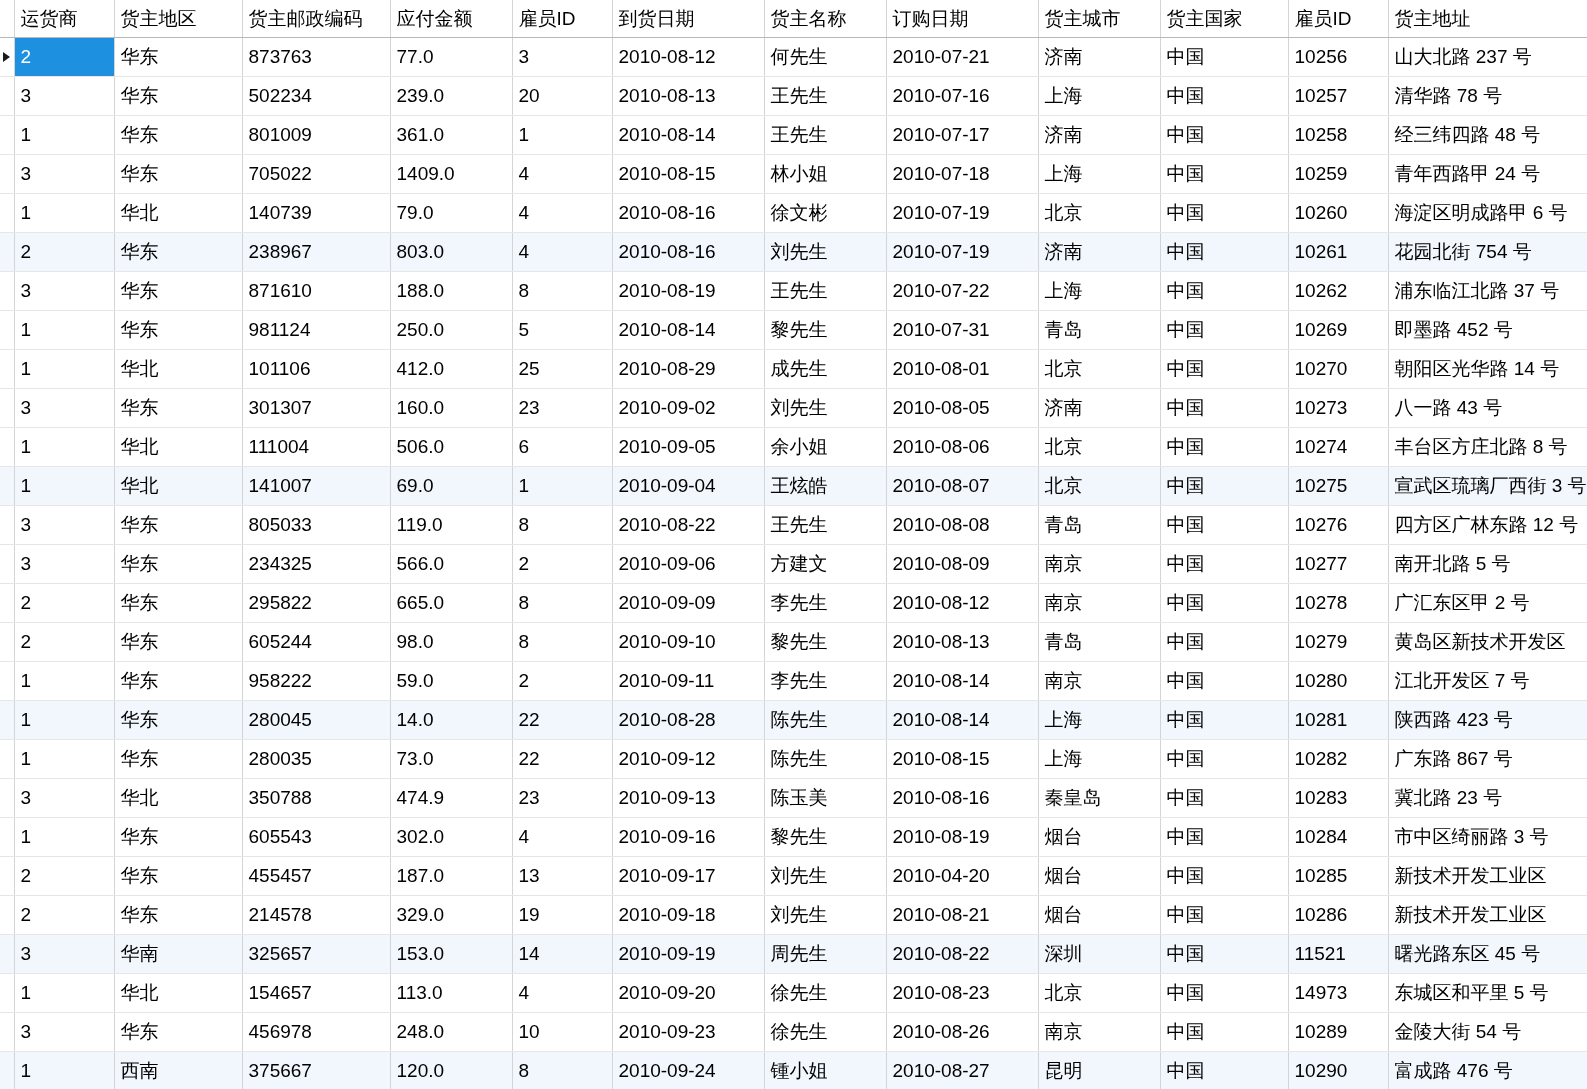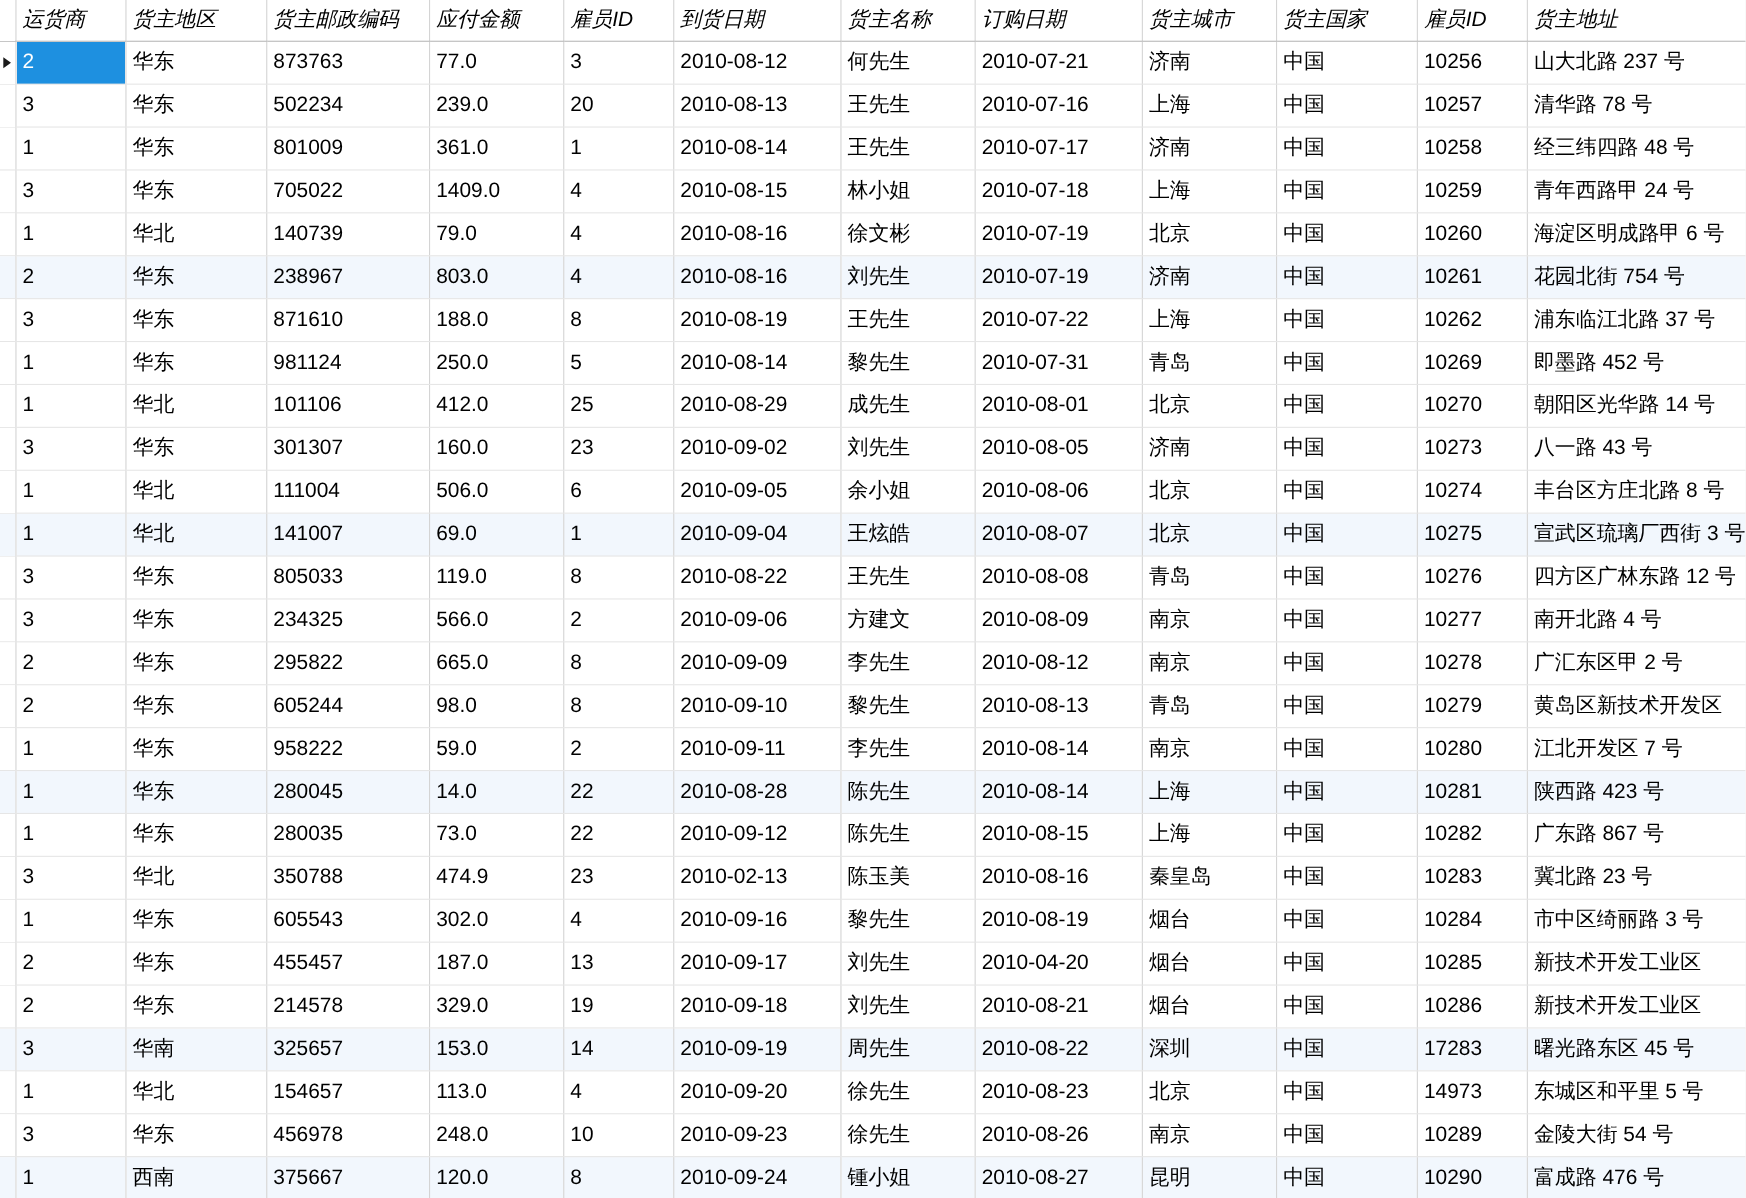--- a/index.html
+++ b/index.html
@@ -34,21 +34,20 @@
     font-weight: normal;
     vertical-align: middle;
   }
   table.grid thead th {
     background: #ffffff;
     border-bottom: 1px solid #b8b8b8;
     height: 37px;
     line-height: 37px;
     font-size: 19px;
     color: #000000;
-    font-style: italic;
   }
   
   table.grid tbody tr.alt td {
     background: #f2f7fd;
   }
   table.grid tbody tr.norm td {
     background: #ffffff;
   }
   
   col.c-marker { width: 14px; }
@@ -316,21 +315,21 @@
           <td>华东</td>
           <td>234325</td>
           <td>566.0</td>
           <td>2</td>
           <td>2010-09-06</td>
           <td>方建文</td>
           <td>2010-08-09</td>
           <td>南京</td>
           <td>中国</td>
           <td>10277</td>
-          <td>南开北路 4 号</td>
+          <td>南开北路 5 号</td>
         </tr>
         <tr class="norm">
           <td class="marker"></td>
           <td>2</td>
           <td>华东</td>
           <td>295822</td>
           <td>665.0</td>
           <td>8</td>
           <td>2010-09-09</td>
           <td>李先生</td>
@@ -400,21 +399,21 @@
           <td>10282</td>
           <td>广东路 867 号</td>
         </tr>
         <tr class="norm">
           <td class="marker"></td>
           <td>3</td>
           <td>华北</td>
           <td>350788</td>
           <td>474.9</td>
           <td>23</td>
-          <td>2010-02-13</td>
+          <td>2010-09-13</td>
           <td>陈玉美</td>
           <td>2010-08-16</td>
           <td>秦皇岛</td>
           <td>中国</td>
           <td>10283</td>
           <td>冀北路 23 号</td>
         </tr>
         <tr class="norm">
           <td class="marker"></td>
           <td>1</td>
@@ -465,21 +464,21 @@
           <td>3</td>
           <td>华南</td>
           <td>325657</td>
           <td>153.0</td>
           <td>14</td>
           <td>2010-09-19</td>
           <td>周先生</td>
           <td>2010-08-22</td>
           <td>深圳</td>
           <td>中国</td>
-          <td>17283</td>
+          <td>11521</td>
           <td>曙光路东区 45 号</td>
         </tr>
         <tr class="norm">
           <td class="marker"></td>
           <td>1</td>
           <td>华北</td>
           <td>154657</td>
           <td>113.0</td>
           <td>4</td>
           <td>2010-09-20</td>

